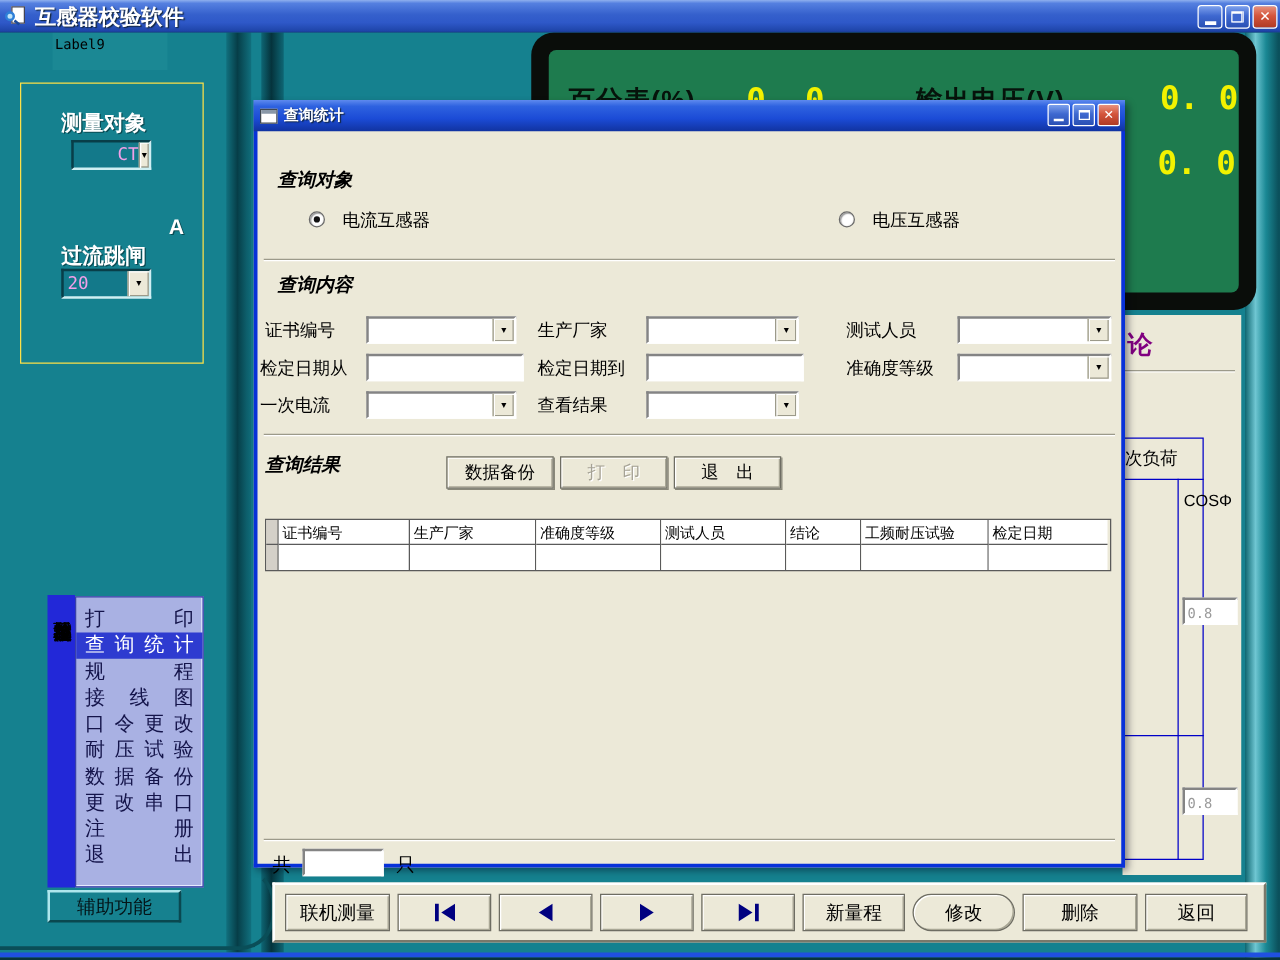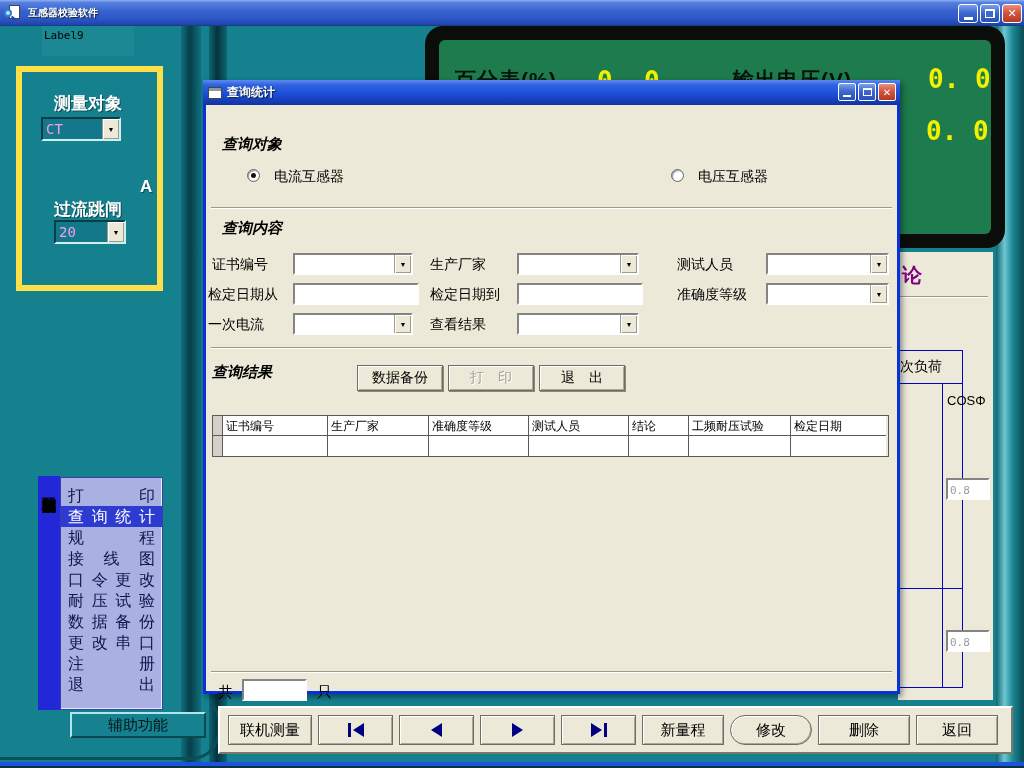--- a/index.html
+++ b/index.html
@@ -15,21 +15,21 @@
   
   .main-titlebar {
     left:0; top:0; width:1024px; height:26px;
     background:linear-gradient(180deg,#8FB0EE 0%,#5580E0 10%,#3560CC 45%,#2E58C8 70%,#1E44A8 96%,#16327E 100%);
     display:flex; align-items:center;
   }
   .app-icon { position:relative; width:18px; height:18px; margin:0 6px 0 4px; }
   .app-icon .page { position:absolute; left:5px; top:1px; width:11px; height:14px; background:#fff; border:1px solid #445; }
   .app-icon .lens { position:absolute; left:0px; top:5px; width:8px; height:8px; border:2px solid #2E7FD8; border-radius:50%; background:#BFE4F8; }
   .app-icon .handle { position:absolute; left:7px; top:13px; width:5px; height:2px; background:#1A4A9A; transform:rotate(40deg); }
-  .main-title { color:#fff; font-weight:bold; font-size:10px; text-shadow:1px 1px 1px #123; }
+  .main-title { color:#fff; font-weight:bold; font-size:17px; text-shadow:1px 1px 1px #123; }
   .winbtns { position:absolute; right:2px; top:4px; display:flex; gap:2px; }
   .winbtn {
     width:20px; height:19px; border:1px solid #fff; border-radius:3px;
     background:linear-gradient(180deg,#7CA0EC,#3E68D0 45%,#2A50B4);
     display:flex; align-items:center; justify-content:center;
     color:#fff; font-size:11px; font-weight:bold;
   }
   .winbtn.close { background:linear-gradient(180deg,#E8927E,#D4553C 45%,#B03A24); }
   .glyph-min { width:9px; height:3px; background:#fff; margin-top:9px; }
   .glyph-restore { position:relative; width:10px; height:9px; }
@@ -49,39 +49,39 @@
   .label9-box { left:42px; top:26px; width:92px; height:30px; background:#1B8894;
     font-family:"DejaVu Sans Mono",monospace; font-size:11px; padding:3px 0 0 2px; }
 
   
   .lcd-frame { left:425px; top:26px; width:580px; height:222px; background:#0A0D0A; border-radius:18px; }
   .lcd-screen { position:absolute; left:14px; top:14px; width:552px; height:194px; background:#1E7B4E; border-radius:6px; }
   .lcd-label { position:absolute; font-size:21px; font-weight:bold; color:#06130B; letter-spacing:1px; }
   .lcd-value { position:absolute; font-family:"DejaVu Sans Mono",monospace; font-size:26px; font-weight:bold; color:#F2F200; }
 
   
-  .left-box { left:16px; top:66px; width:147px; height:225px; border:6px solid #fde047; }
+  .left-box { left:16px; top:66px; width:147px; height:225px; border:1px solid #fde047; }
   .wlabel { position:absolute; color:#fff; font-weight:bold; font-size:17px; text-shadow:1px 1px 0 #0A4A52; }
   .teal-combo { position:absolute; height:24px; border:2px solid; border-color:#083E48 #CFEFF3 #CFEFF3 #083E48; background:#13798A; display:flex; }
   .teal-combo .val { flex:1; font-family:"DejaVu Sans Mono",monospace; font-size:14px; color:#F2A0E8; padding:2px 0 0 3px; }
   .drop-btn { width:17px; background:#ECE9D8; border-left:1px solid #9C9A8A;
     box-shadow:inset 1px 1px 0 #fff, inset -1px -1px 0 #9C9A8A;
     display:flex; align-items:center; justify-content:center; font-size:7px; color:#000; }
 
   
   .v-strip { left:38px; top:476px; width:22px; height:234px; background:#2228D8; display:flex; justify-content:center; }
   .v-title { writing-mode:vertical-lr; text-orientation:upright; font-size:15px; line-height:22px; color:#000; margin-top:10px; }
   .menu-box { left:60px; top:477px; width:103px; height:233px; background:#A9B1E3;
     border:1px solid #3840A8; box-shadow:inset -1px -1px 0 #E6EAFF; padding:7px 0 0 0; }
   .menu-item { height:21px; line-height:21px; font-size:16px; color:#14144A; padding:0 7px;
     text-align:justify; text-align-last:justify; overflow:hidden; }
   .menu-item.selected { background:#2E3BD0; color:#fff; }
-  .aux-btn { left:38px; top:712px; width:136px; height:26px; background:#16818F;
+  .aux-btn { left:38px; top:712px; width:107px; height:26px; background:#16818F;
     border:2px solid; border-color:#AEE6EC #0A4850 #0A4850 #AEE6EC;
-    font-size:15px; color:#041418; display:flex; align-items:center; justify-content:center;margin-left:32px; }
+    font-size:15px; color:#041418; display:flex; align-items:center; justify-content:center; }
 
   
   .right-panel { left:898px; top:252px; width:95px; height:448px; background:#ECE9D8; }
   .conclusion { position:absolute; left:4px; top:10px; color:#800080; font-size:20px; font-weight:bold; }
   .rp-groove { position:absolute; left:0; top:44px; width:90px; height:0; border-top:1px solid #9C9A8A; box-shadow:0 1px 0 #fff; }
   .blue-box { position:absolute; left:-20px; top:98px; width:85px; height:338px; border:1px solid #0000C8; }
   .bb-hline1 { position:absolute; left:-20px; top:131px; width:85px; height:1px; background:#0000C8; }
   .bb-vline { position:absolute; left:44px; top:131px; width:1px; height:305px; background:#0000C8; }
   .bb-hline2 { position:absolute; left:-20px; top:336px; width:85px; height:1px; background:#0000C8; }
   .rp-text { position:absolute; font-size:14px; color:#000; }
@@ -196,21 +196,21 @@
           <div class="glyph-restore"></div>
         </div>
       <div class="winbtn close">
           <span>✕</span>
         </div>
     </div>
   </div>
 
   <div class="abs left-box">
     <div class="wlabel" style="left:32px;top:20px;">测量对象</div>
-    <div class="teal-combo" style="left:19px;top:45px;width:80px;">
+    <div class="teal-combo" style="left:40px;top:45px;width:64px;padding-left:32px;">
       <div class="val">CT</div>
       <div class="drop-btn">▼</div>
     </div>
     <div class="wlabel" style="left:32px;top:78px;margin-top:48px;">过流跳闸</div>
     <div class="teal-combo" style="left:32px;top:104px;width:72px;margin-top:44px;">
       <div class="val">20</div>
       <div class="drop-btn">▼</div>
     </div>
     <div class="wlabel" style="left:118px;top:105px;">A</div>
   </div>

